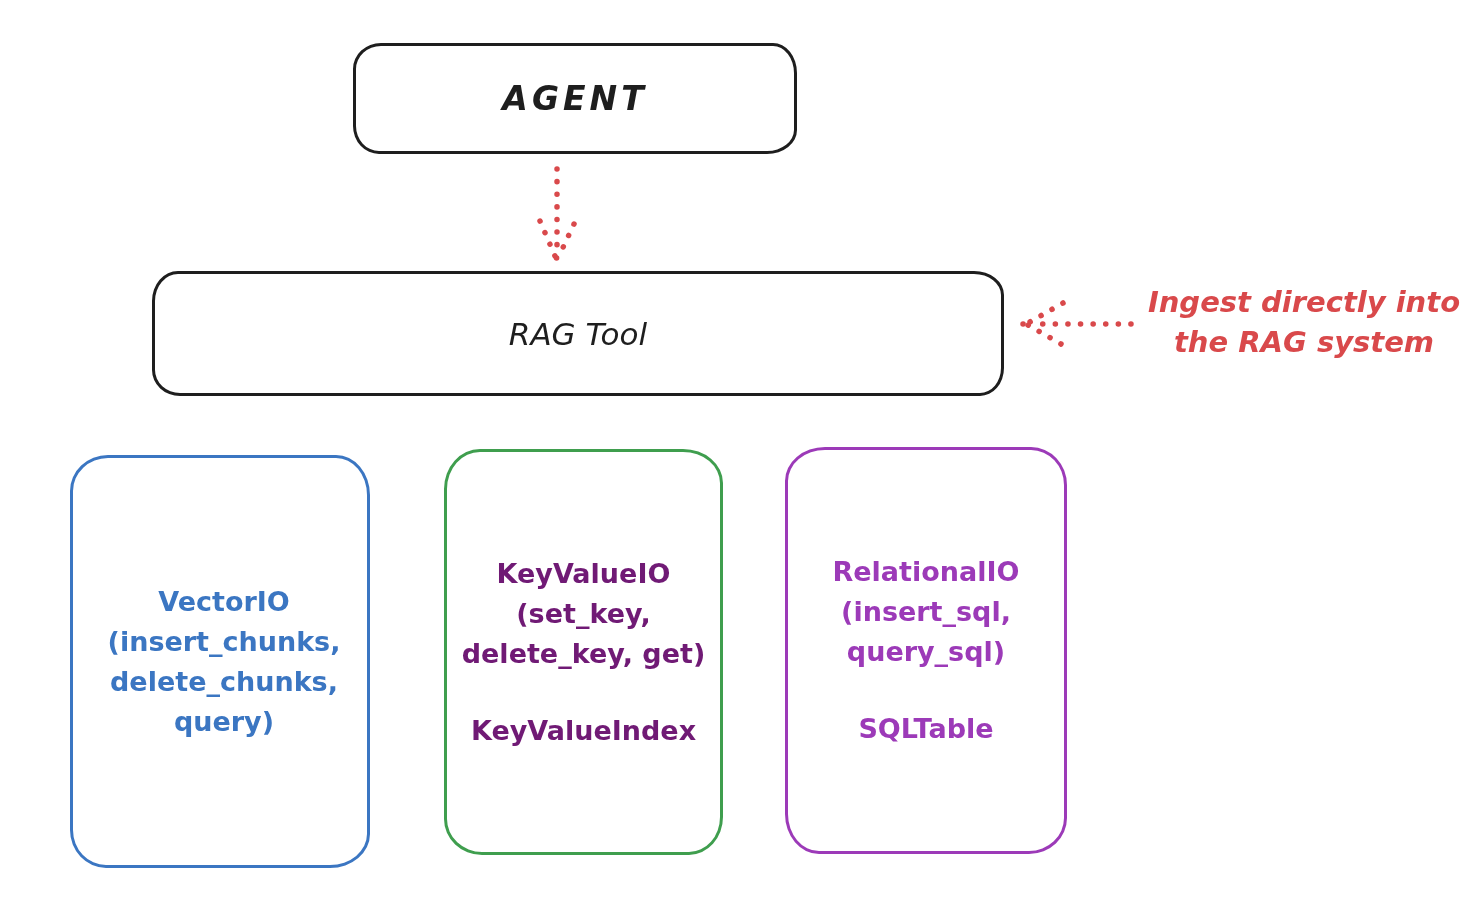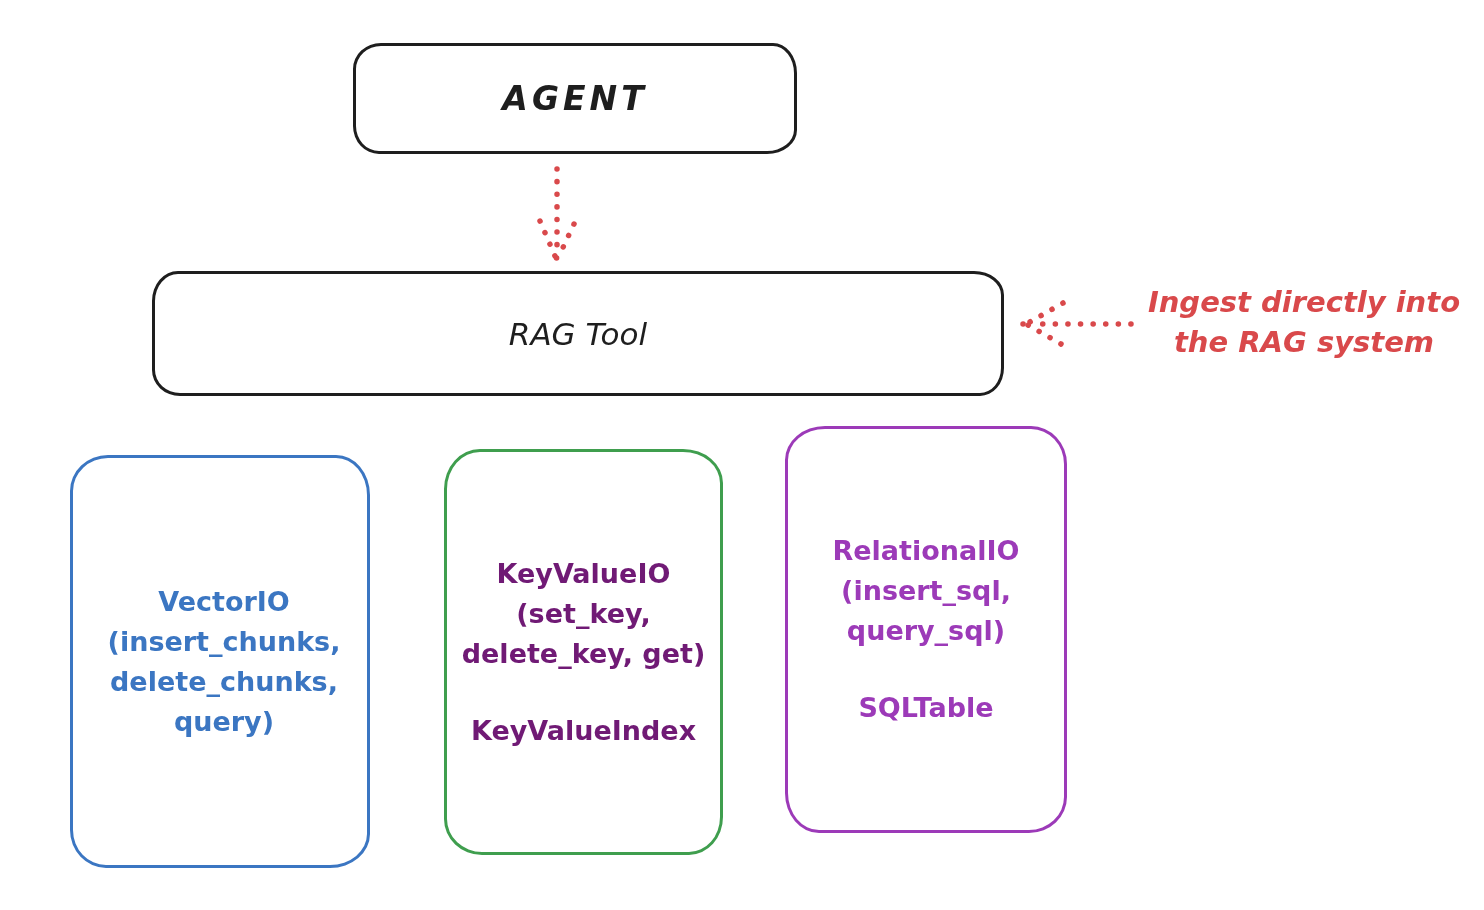--- a/index.html
+++ b/index.html
@@ -62,21 +62,21 @@
   }
   #key-value-io-box {
     left: 428px; top: 449px;
     width: 279px; height: 406px;
     border-color: #3f9e4e;
     color: #701a75;
     border-radius: 36px 40px 34px 38px / 40px 34px 38px 36px;
     margin-left: 16px;
   }
   #relational-io-box {
-    left: 785px; top: 426px;
+    left: 785px; top: 447px;
     width: 282px; height: 407px;
     border-color: #9c3ab8;
     color: #9c3ab8;
     border-radius: 40px 36px 38px 34px / 34px 38px 36px 40px;
   }
   .io-block {
     white-space: pre-line;
   }
   .index-label {
     margin-top: 37px;

